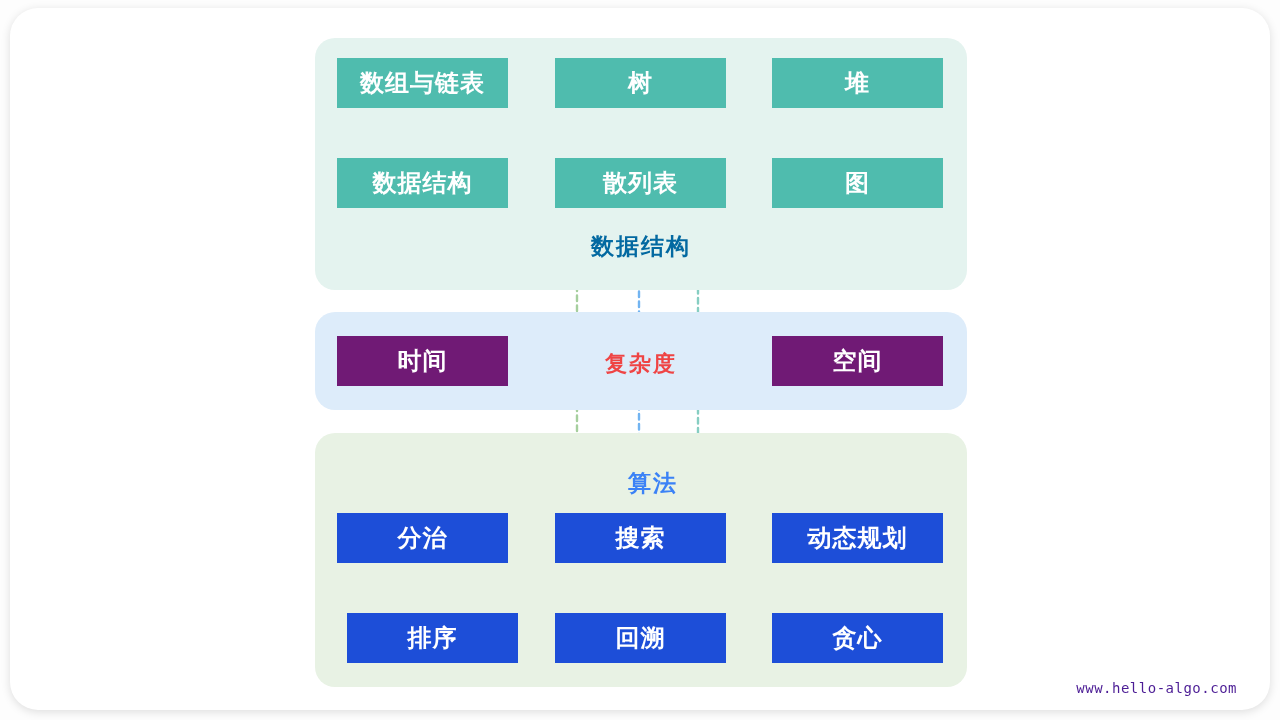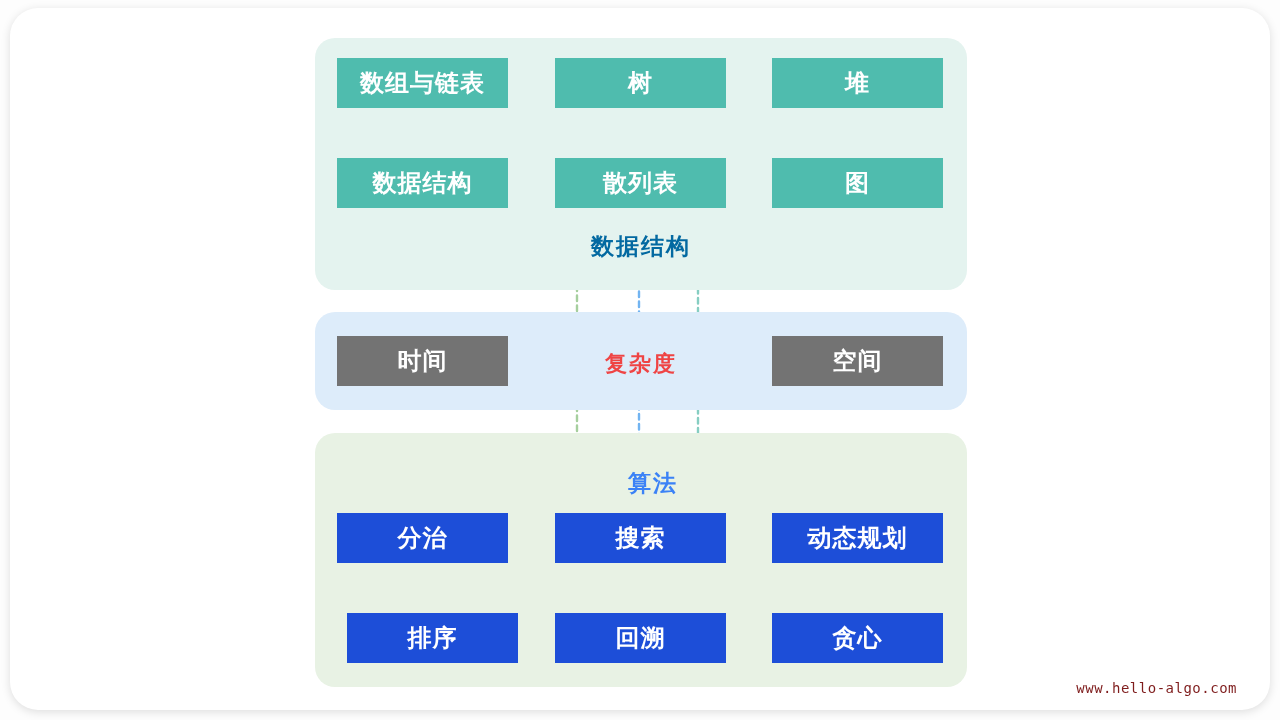--- a/index.html
+++ b/index.html
@@ -9,31 +9,31 @@
           background:#ffffff; border-radius:28px;
           box-shadow:0 2px 10px rgba(0,0,0,0.13); }
   .panel { position:absolute; border-radius:20px; }
   .panel-ds   { left:315px; top:38px;  width:652px; height:252px; background:#e4f3ef; }
   .panel-cx   { left:315px; top:312px; width:652px; height:98px;  background:#ddecfa; }
   .panel-algo { left:315px; top:433px; width:652px; height:254px; background:#e8f2e4; }
   .node { position:absolute; width:171px; height:50px; border-radius:0;
           display:flex; align-items:center; justify-content:center;
           color:#ffffff; font-size:24px; font-weight:600; letter-spacing:1px; }
   .node.teal  { background:#4fbcae; }
-  .node.blue  { background:#737373; }
+  .node.blue  { background:#701a75; }
   .node.green { background:#1d4ed8; }
   .section-label { position:absolute; left:315px; width:652px; text-align:center;
                    font-weight:700; letter-spacing:2px; }
   .label-ds   { top:231px; font-size:23px; color:#0369a1; }
   .label-cx   { top:349px; font-size:22px; color:#ef4444; }
   .label-algo { top:468px; font-size:23px; color:#3b82f6;padding-left:24px; }
   #edges-svg { position:absolute; left:0; top:0; width:1280px; height:720px;
                pointer-events:none; }
   .watermark { position:absolute; right:43px; bottom:24px; font-size:14px;
-               color:#7f1d1d; font-family:"DejaVu Sans Mono", monospace;
+               color:#4c1d95; font-family:"DejaVu Sans Mono", monospace;
                letter-spacing:0.5px; }
 </style>
 </head>
 <body>
 
 <div class="card"></div>
 
 <svg id="edges-svg" viewBox="0 0 1280 720">
     <defs>
       <marker id="ah-teal" markerWidth="12" markerHeight="12" refX="7.5" refY="6" orient="auto" markerUnits="userSpaceOnUse">

